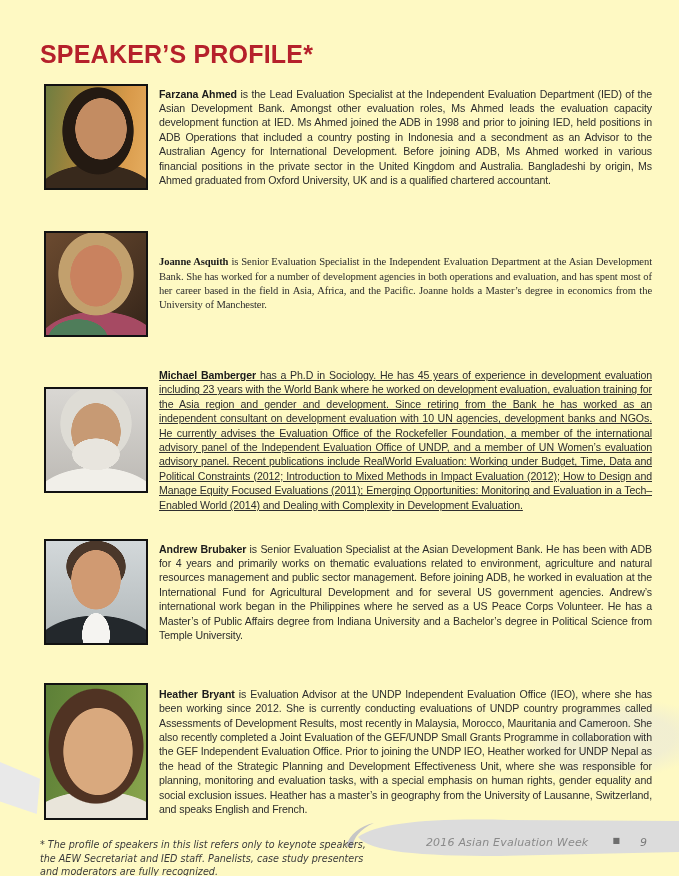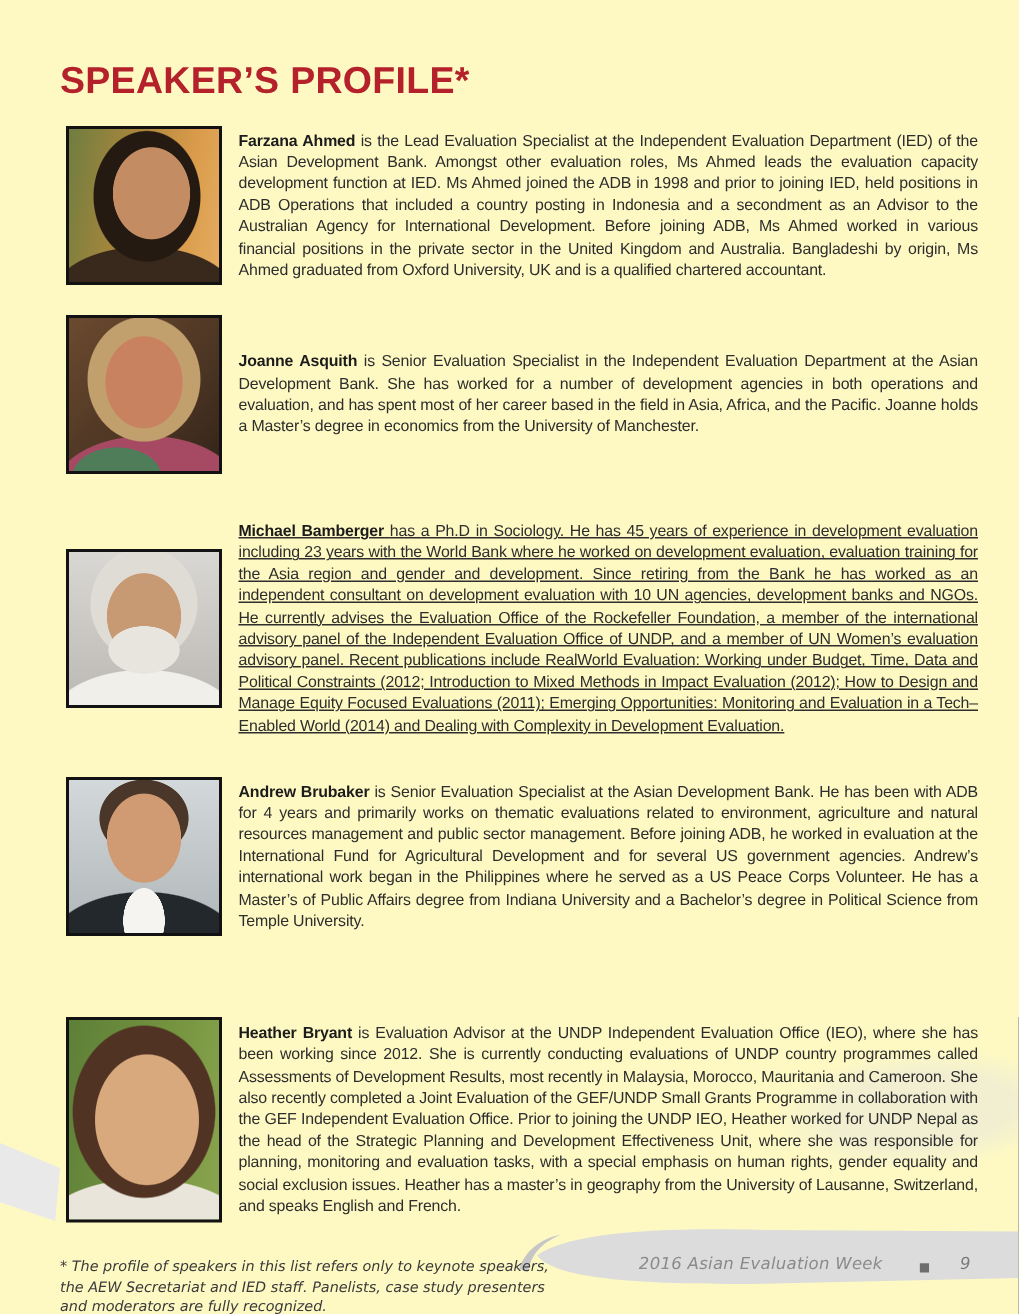--- a/index.html
+++ b/index.html
@@ -32,24 +32,24 @@
   .profile .bio-text {
     flex:1 1 auto;
     font-size:10.6px;
     line-height:14.4px;
     letter-spacing:-0.1px;
     text-align:justify;
     color:#2d2d2d;
   }
   .speaker-name { font-weight:bold; color:#1b1b1b; }
   .row-1 { margin-top:15px; }
-  .row-2 { margin-top:20px; }
+  .row-2 { margin-top:41px;font-family:Liberation Serif, serif; }
   .row-3 { margin-top:31px;text-decoration:underline; }
   .row-4 { margin-top:27px; }
-  .row-5 { margin-top:54px; }
+  .row-5 { margin-top:38px; }
   .row-5 .photo { height:137px; }
 
   
   .p1 { background:
     radial-gradient(ellipse 26px 31px at 55% 42%, #c38c62 98%, transparent 100%),
     radial-gradient(ellipse 36px 44px at 52% 44%, #241a12 98%, transparent 100%),
     radial-gradient(ellipse 62px 34px at 50% 110%, #38291c 98%, transparent 100%),
     linear-gradient(100deg, #6f7d40 0%, #a8863c 38%, #d99a4a 72%, #e5ad60 100%); }
   .p2 { background:
     radial-gradient(ellipse 26px 31px at 50% 42%, #c9825f 98%, transparent 100%),
@@ -97,21 +97,21 @@
     width:340px;
     font-family:"DejaVu Sans", sans-serif;
     font-style:italic;
     font-size:9.6px;
     line-height:13.5px;
     color:#3a3a3a;
     z-index:1;
   }
   .footer-right {
     position:absolute; right:32px; top:836px;
-    display:flex; align-items:flex-end;
+    display:flex; align-items:flex-start;
     z-index:1;
     font-family:"DejaVu Sans", sans-serif;
   }
   .publication {
     font-style:italic;
     font-size:11px;
     color:#8a8a8a;
     letter-spacing:0.2px;
   }
   .footer-sep { font-size:8px; color:#6e6e6e; margin:0 20px 0 24px; font-style:normal; }

